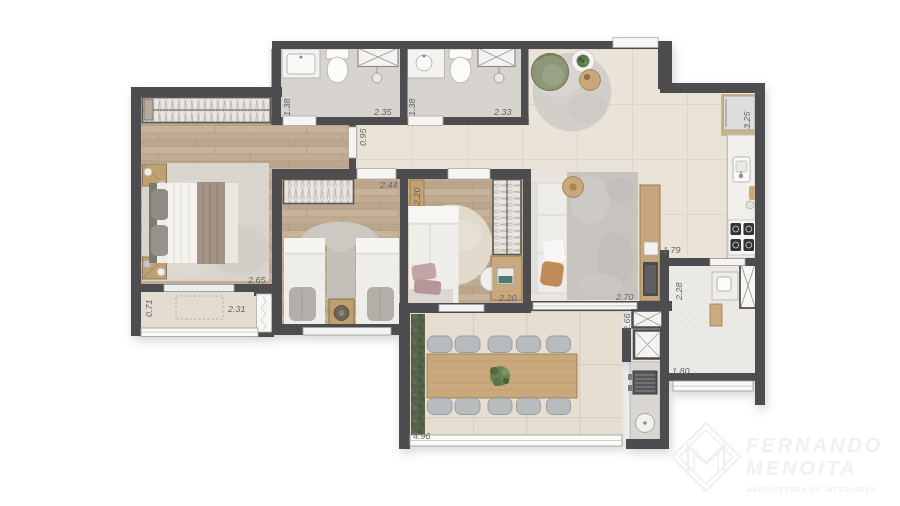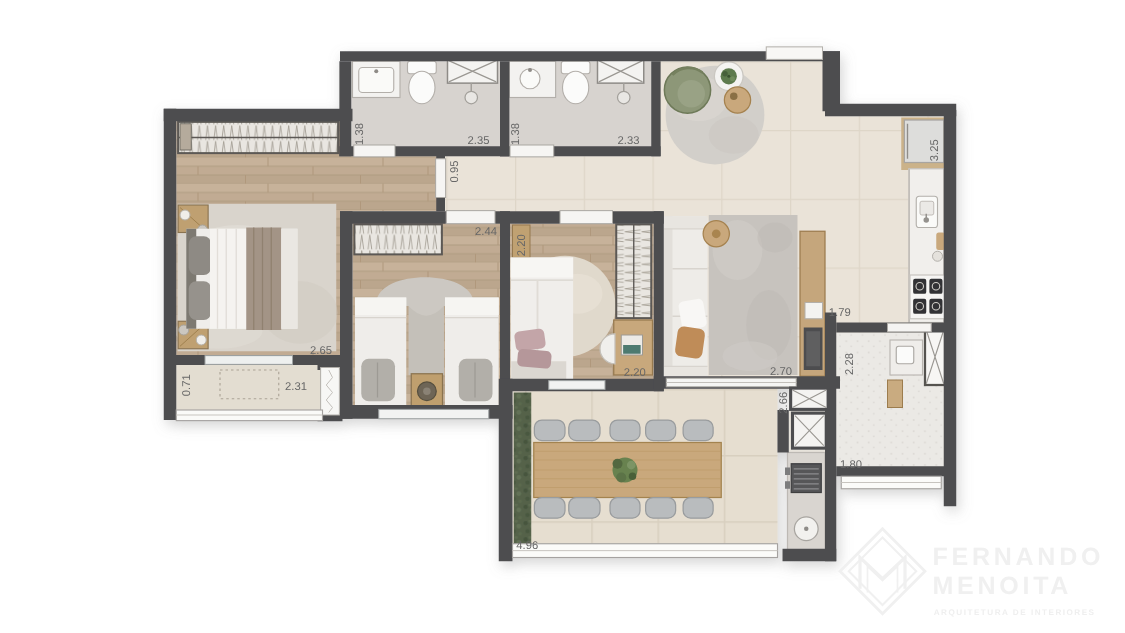--- a/index.html
+++ b/index.html
@@ -1,17 +1,17 @@
 <!DOCTYPE html>
 <html><head>
 <meta charset="utf-8">
 <style>
 html,body{margin:0;padding:0;background:#ffffff;}
 #stage{width:900px;height:506px;position:relative;overflow:hidden;background:#ffffff;
-font-family:"Liberation Sans", sans-serif;}
+font-family:"Liberation Sans", sans-serif;font-style:italic;}
 svg{display:block;}
 </style>
 </head>
 <body>
 <div id="stage">
 <svg width="900" height="506" viewBox="0 0 900 506" xmlns="http://www.w3.org/2000/svg">
 <defs>
 <filter id="unitshadow" x="-5%" y="-5%" width="112%" height="112%">
 <feDropShadow dx="2" dy="4" stdDeviation="5" flood-color="#8f8f8f" flood-opacity="0.38"></feDropShadow>
 </filter>

